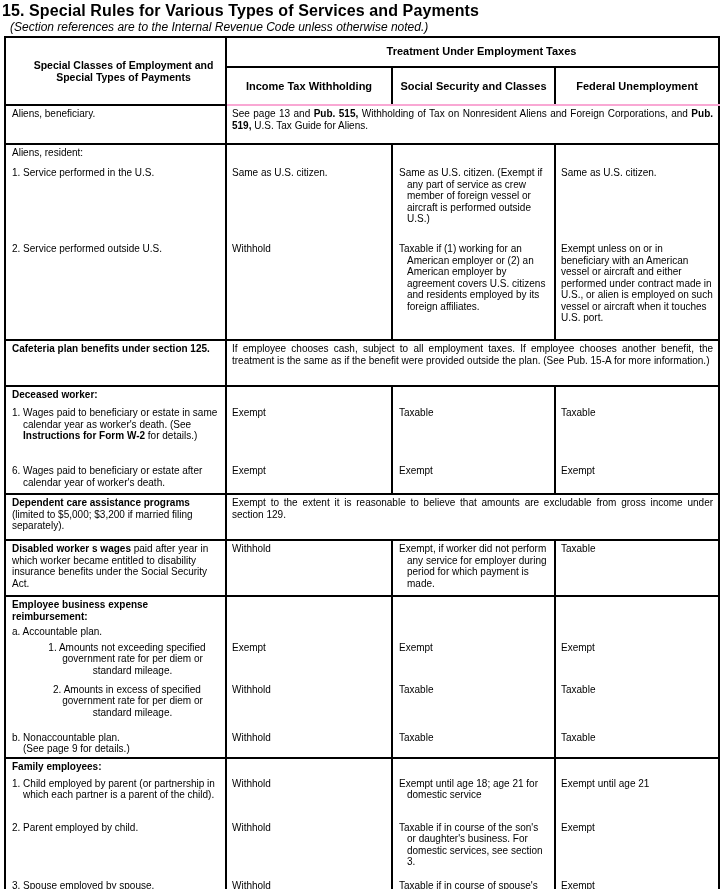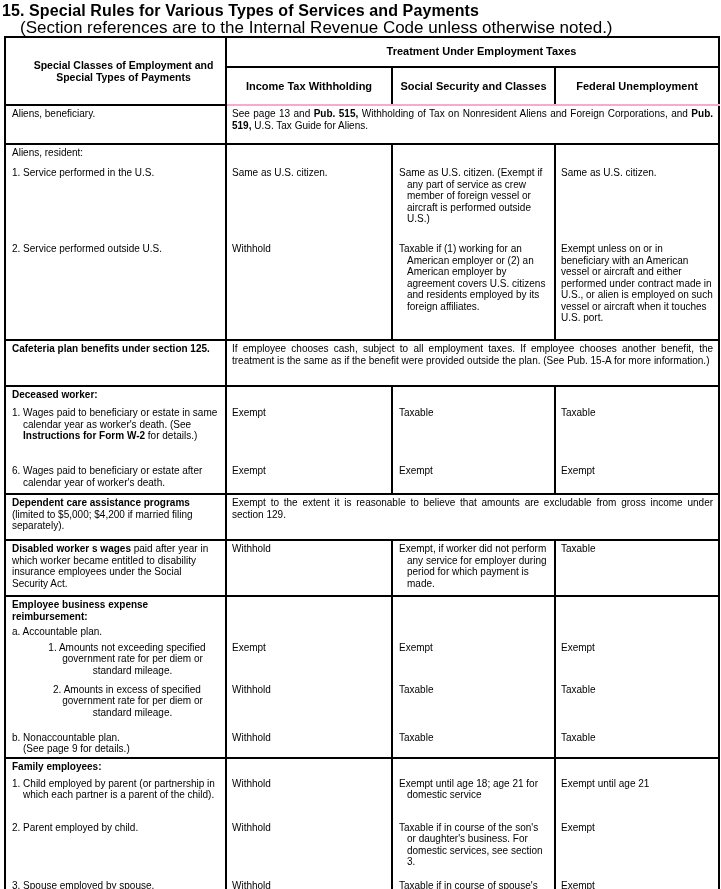--- a/index.html
+++ b/index.html
@@ -1,20 +1,20 @@
 <!DOCTYPE html>
 <html><head>
 <meta charset="utf-8">
 <style>
   html,body{margin:0;padding:0;background:#fff;color:#000;
     font-family:"Liberation Sans","DejaVu Sans",sans-serif;}
   body{width:721px;height:889px;overflow:hidden;}
   .page{padding:2px 0 0 2px;}
   .title{font-size:16px;font-weight:bold;letter-spacing:.1px;line-height:18px;}
-  .subtitle{font-size:17px;margin:1px 0 2px 18px;line-height:13px;}
+  .subtitle{font-size:12px;font-style:italic;margin:1px 0 2px 8px;line-height:13px;}
   table.rules{border-collapse:collapse;table-layout:fixed;width:714px;margin-left:2px;
     border:2px solid #000;}
   td{border-right:2px solid #000;vertical-align:top;padding:2px 5px 2px 5px;
     font-size:10px;line-height:11.5px;word-wrap:break-word;}
   td:last-child{border-right:none;}
   thead td{text-align:center;font-weight:bold;vertical-align:middle;padding:2px 4px;}
   td.h1{font-size:10.5px;line-height:12px;padding-left:20px;}
   td.h2{font-size:11px;border-bottom:2px solid #000;height:24px;padding-left:22px;}
   td.h3{font-size:11px;line-height:12px;height:32px;border-bottom:2px solid #f9a8d4;text-align:center;}
   td.h1{border-bottom:2px solid #000;}
@@ -98,25 +98,25 @@
         </tr>
         <tr>
           <td class="lbl" style="height: 26px;">
             <span class="hang"><span>6. Wages paid to beneficiary or estate after calendar year of worker's death.</span></span>
           </td>
           <td class="val">Exempt</td>
           <td class="val mid">Exempt</td>
           <td class="val">Exempt</td>
         </tr>
         <tr class="sec-start">
-          <td class="lbl" style="height: 40px;"><span><b>Dependent care assistance programs</b><span> (limited to $5,000; $4,200 if married filing separately).</span></span></td>
+          <td class="lbl" style="height: 40px;"><span><b>Dependent care assistance programs</b><span> (limited to $5,000; $3,200 if married filing separately).</span></span></td>
           <td class="span-cell" colspan="3"><span>Exempt to the extent it is reasonable to believe that amounts are excludable from gross income under section 129.</span></td>
         </tr>
         <tr class="sec-start">
-          <td class="lbl" style="height: 50px;"><span><b>Disabled worker s wages</b><span> paid after year in which worker became entitled to disability insurance employees under the Social Security Act.</span></span></td>
+          <td class="lbl" style="height: 50px;"><span><b>Disabled worker s wages</b><span> paid after year in which worker became entitled to disability insurance benefits under the Social Security Act.</span></span></td>
           <td class="val">Withhold</td>
           <td class="val mid">Exempt, if worker did not perform any service for employer during period for which payment is made.</td>
           <td class="val">Taxable</td>
         </tr>
         <tr class="sec-start">
           <td class="lbl" style="height: 23px;"><span><b>Employee business expense reimbursement:</b></span></td>
           <td class="val"></td>
           <td class="val mid"></td>
           <td class="val"></td>
         </tr>

